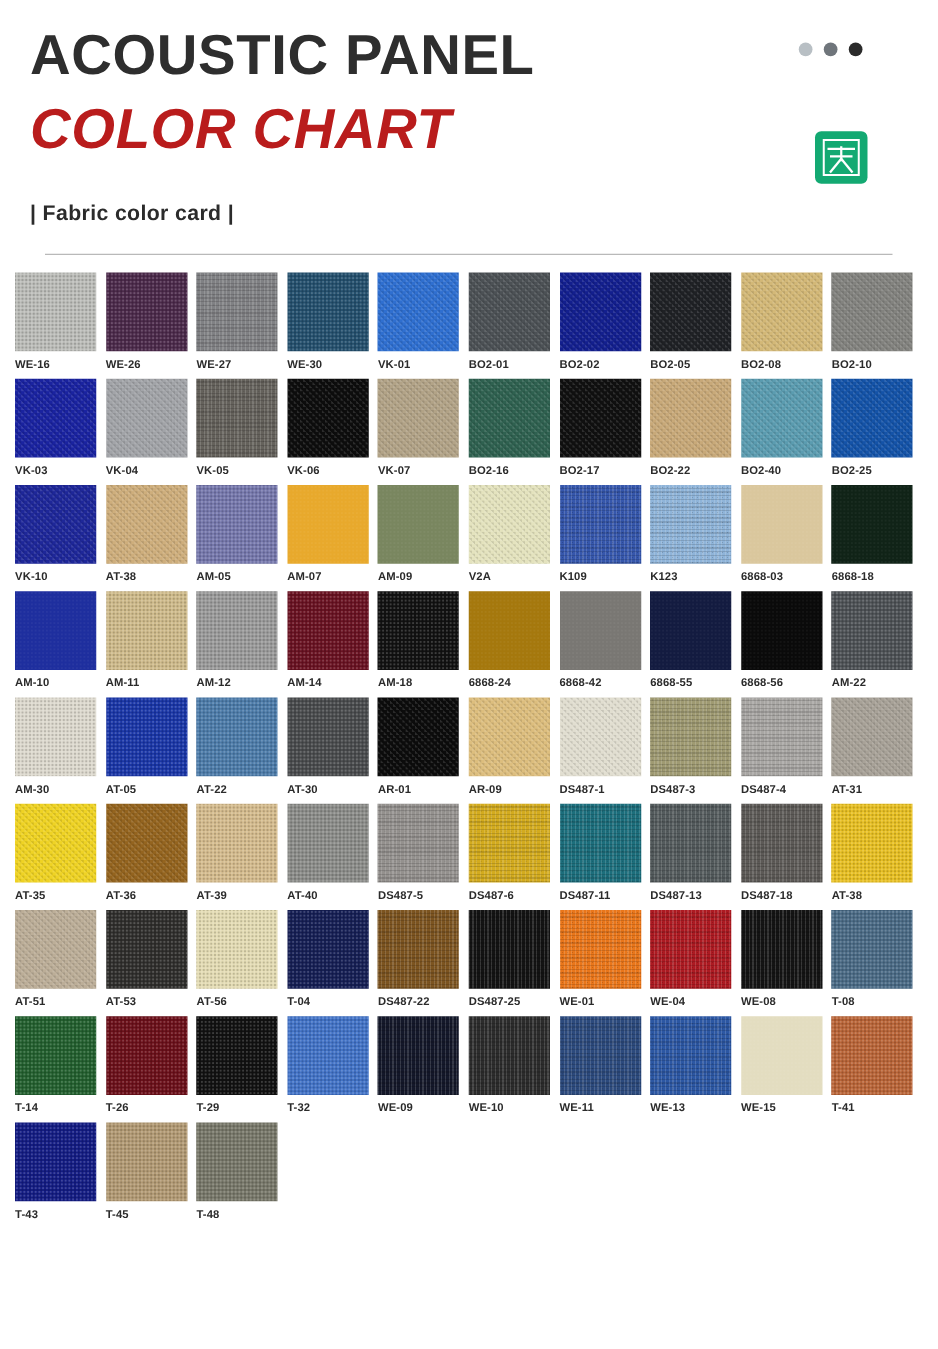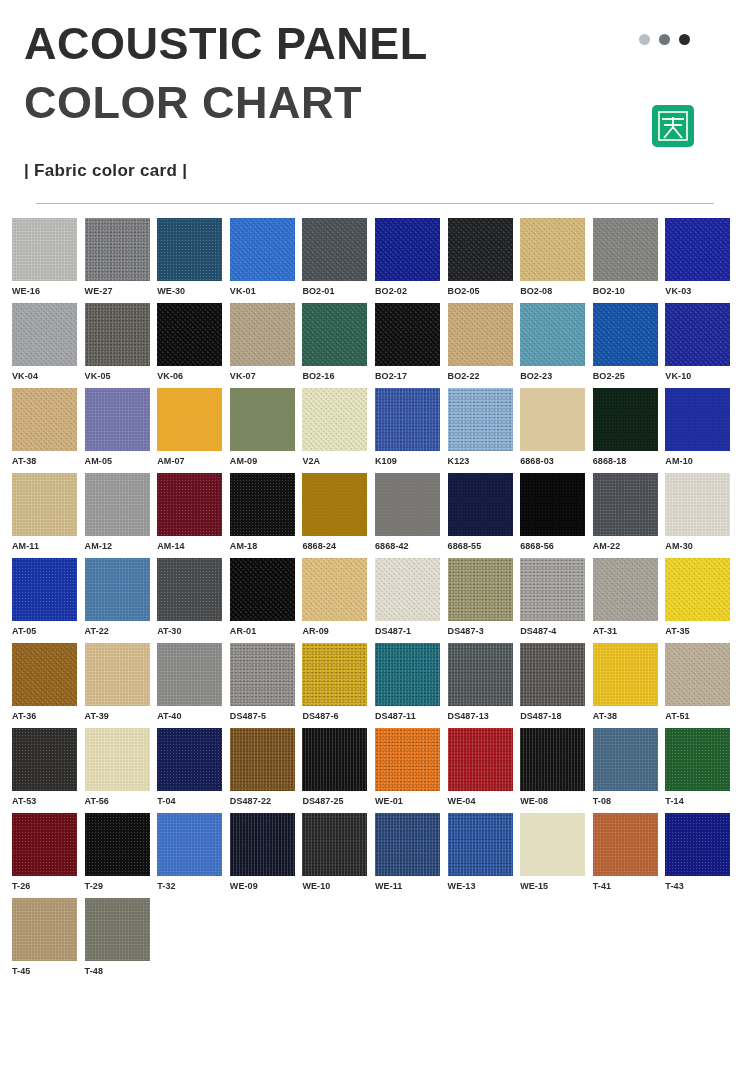--- a/index.html
+++ b/index.html
@@ -152,21 +152,21 @@
     padding-top: 5px;
     letter-spacing: 0.1px;
     white-space: nowrap;
   }
 </style>
 </head>
 <body>
 
 <div class="header">
   <h1 class="title-main" style="color: rgb(46, 46, 46);">ACOUSTIC PANEL</h1>
-  <h1 class="title-sub" style="color: #404040;">COLOR CHART</h1>
+  <h1 class="title-sub" style="color: #b91c1c; font-style: italic;">COLOR CHART</h1>
 
   <div class="dots">
     <span class="dot d1" style="background: rgb(184, 191, 196);"></span>
     <span class="dot d2" style="background: rgb(111, 117, 123);"></span>
     <span class="dot d3" style="background: rgb(43, 43, 43);"></span>
   </div>
 
   <div class="logo" style="background: rgb(19, 169, 114);">
     <svg width="42" height="42" viewBox="0 0 42 42" aria-hidden="true">
       <rect x="7" y="7" width="28" height="28" fill="none" stroke="#ffffff" stroke-width="1.6"></rect>
@@ -181,20 +181,24 @@
   <p class="tagline">| Fabric color card |</p>
   <hr class="rule">
 </div>
 
 <div class="grid" id="swatch-grid">
     <div class="cell">
       <div class="swatch tex-speckle" style="background: rgb(188, 189, 185);"></div>
       <div class="label">WE-16</div>
     </div>
     <div class="cell">
+      <div class="swatch tex-speckle" style="background: rgb(76, 42, 75);"></div>
+      <div class="label">WE-26</div>
+    </div>
+    <div class="cell">
       <div class="swatch tex-coarse" style="background: rgb(128, 129, 132);"></div>
       <div class="label">WE-27</div>
     </div>
     <div class="cell">
       <div class="swatch tex-speckle" style="background: rgb(36, 80, 110);"></div>
       <div class="label">WE-30</div>
     </div>
     <div class="cell">
       <div class="swatch tex-weave" style="background: rgb(47, 111, 208);"></div>
       <div class="label">VK-01</div>
@@ -246,21 +250,21 @@
     <div class="cell">
       <div class="swatch tex-weave" style="background: rgb(16, 16, 16);"></div>
       <div class="label">BO2-17</div>
     </div>
     <div class="cell">
       <div class="swatch tex-weave" style="background: rgb(200, 169, 121);"></div>
       <div class="label">BO2-22</div>
     </div>
     <div class="cell">
       <div class="swatch tex-weave" style="background: rgb(91, 156, 176);"></div>
-      <div class="label">BO2-23</div>
+      <div class="label">BO2-40</div>
     </div>
     <div class="cell">
       <div class="swatch tex-weave" style="background: rgb(20, 83, 168);"></div>
       <div class="label">BO2-25</div>
     </div>
     <div class="cell">
       <div class="swatch tex-weave" style="background: rgb(30, 39, 153);"></div>
       <div class="label">VK-10</div>
     </div>
     <div class="cell">

